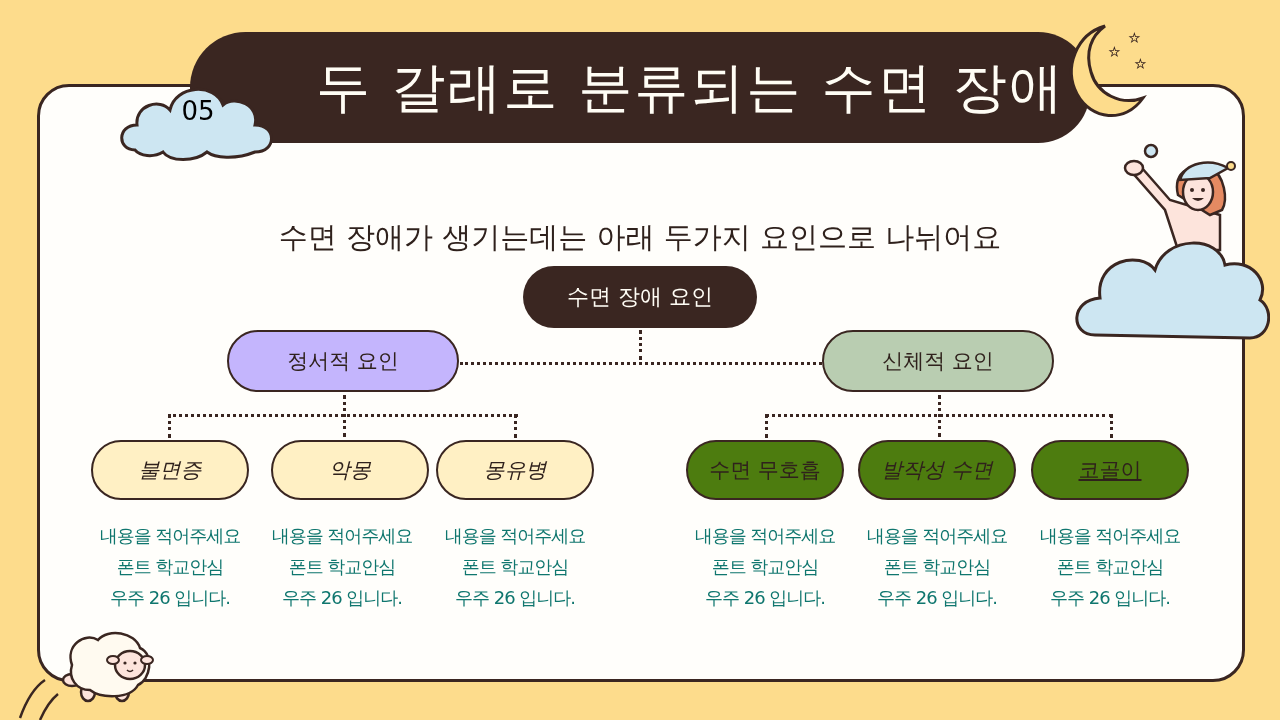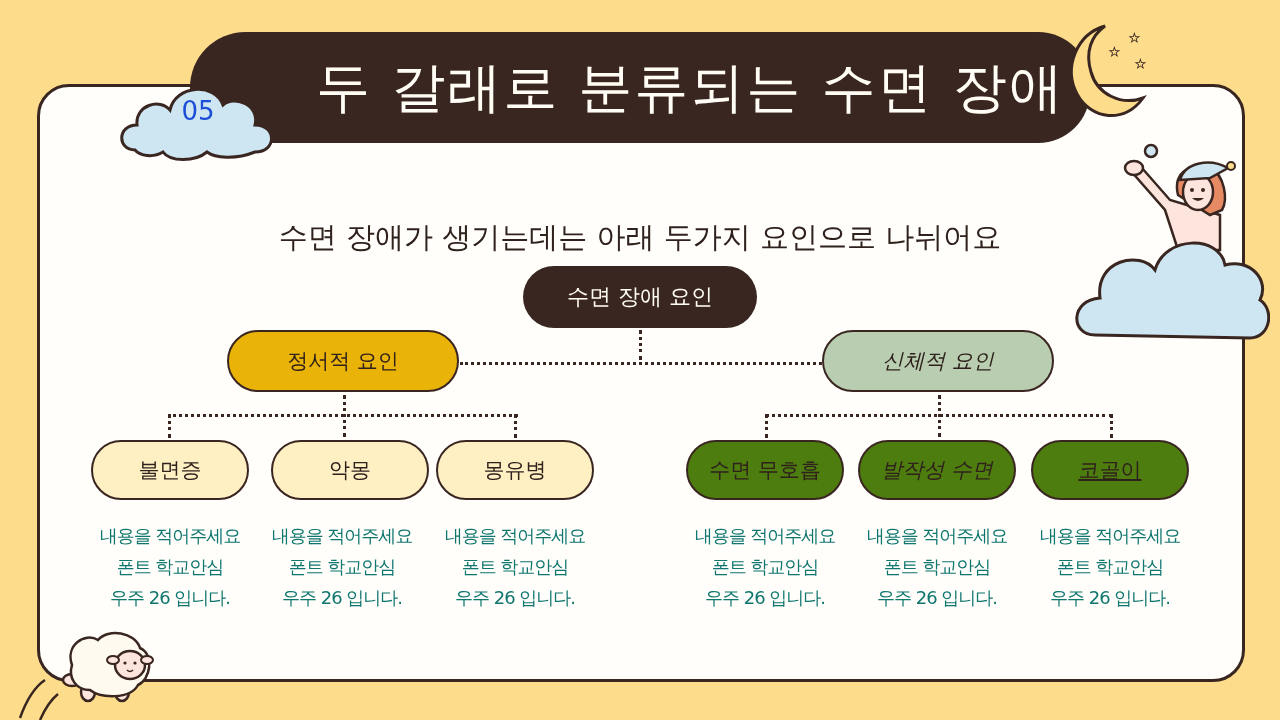--- a/index.html
+++ b/index.html
@@ -1,27 +1,27 @@
 <!DOCTYPE html>
 <html><head>
 <meta charset="utf-8">
 <style>
   html,body{margin:0;padding:0;}
   body{width:1280px;height:720px;background:#fddc8c;position:relative;overflow:hidden;font-family:"DejaVu Sans",sans-serif;color:#2f211c;}
   .card{position:absolute;left:37px;top:84px;width:1208px;height:598px;background:#fffefb;border:3px solid #3a2621;border-radius:32px;box-sizing:border-box;}
   .title-bar{position:absolute;left:190px;top:32px;width:900px;height:111px;background:#3a2621;border-radius:60px 56px 56px 60px;}
   .title-text{position:absolute;left:300px;top:40px;height:95px;line-height:95px;font-size:54px;color:#fffdf5;letter-spacing:2px;white-space:nowrap;margin-left:16px;}
   .cloud-num{position:absolute;left:115px;top:70px;}
-  .num-text{position:absolute;left:176px;top:96px;font-size:26px;color:#1d4ed8;width:44px;text-align:center;}
+  .num-text{position:absolute;left:176px;top:96px;font-size:26px;color:#000000;width:44px;text-align:center;}
   .subtitle{position:absolute;left:0;top:186px;width:1280px;text-align:center;font-size:29px;color:#2f211c;margin-top:32px;}
   .pill{position:absolute;border:2.5px solid #3a2621;border-radius:40px;box-sizing:border-box;display:flex;align-items:center;justify-content:center;font-size:21px;color:#2f211c;text-align:right;}
   .root{left:523px;top:266px;width:234px;height:62px;background:#3a2621;color:#fffdf5;border:none;font-size:22px;}
-  .cat-l{left:227px;top:330px;width:232px;height:62px;background:#eab308;}
-  .cat-r{left:822px;top:330px;width:232px;height:62px;background:#b9cdb1;font-style:italic;}
-  .leaf-l{width:158px;height:60px;top:440px;background:#fff0c4;}
+  .cat-l{left:227px;top:330px;width:232px;height:62px;background:#c4b5fd;}
+  .cat-r{left:822px;top:330px;width:232px;height:62px;background:#b9cdb1;}
+  .leaf-l{width:158px;height:60px;top:440px;background:#fff0c4;font-style:italic;}
   .leaf-r{width:158px;height:60px;top:440px;background:#4d7c0f;}
   .desc{position:absolute;top:520px;width:180px;text-align:center;font-size:18px;line-height:31px;color:#0f766e;letter-spacing:-1px;}
   .dot-h{position:absolute;height:0;border-top:3px dotted #3a2621;}
   .dot-v{position:absolute;width:0;border-left:3px dotted #3a2621;}
   svg{position:absolute;}
 </style>
 </head>
 <body>
 
 <div class="card"></div>

